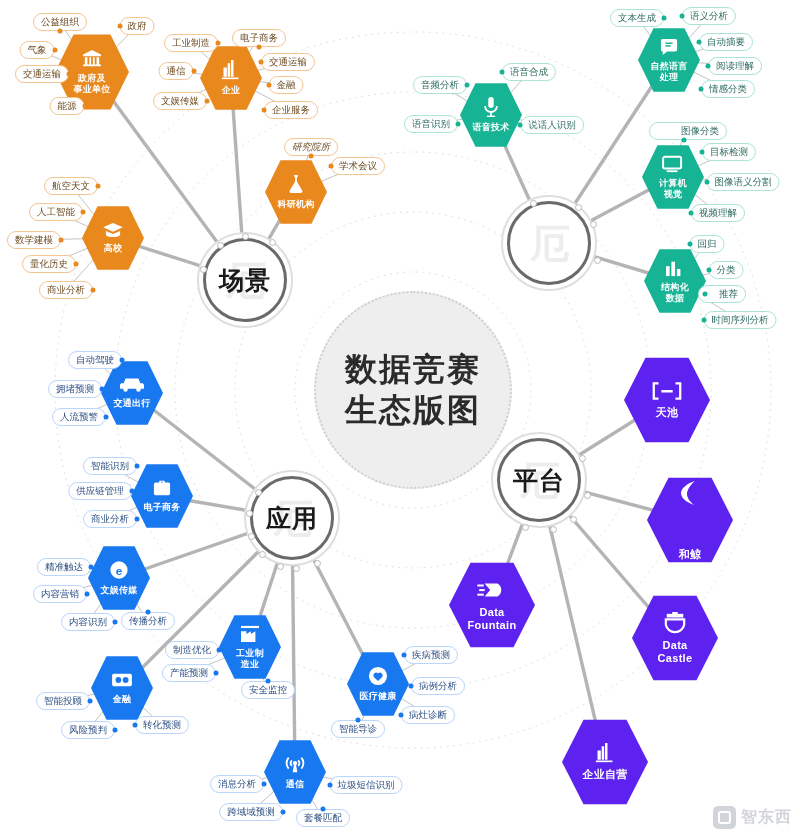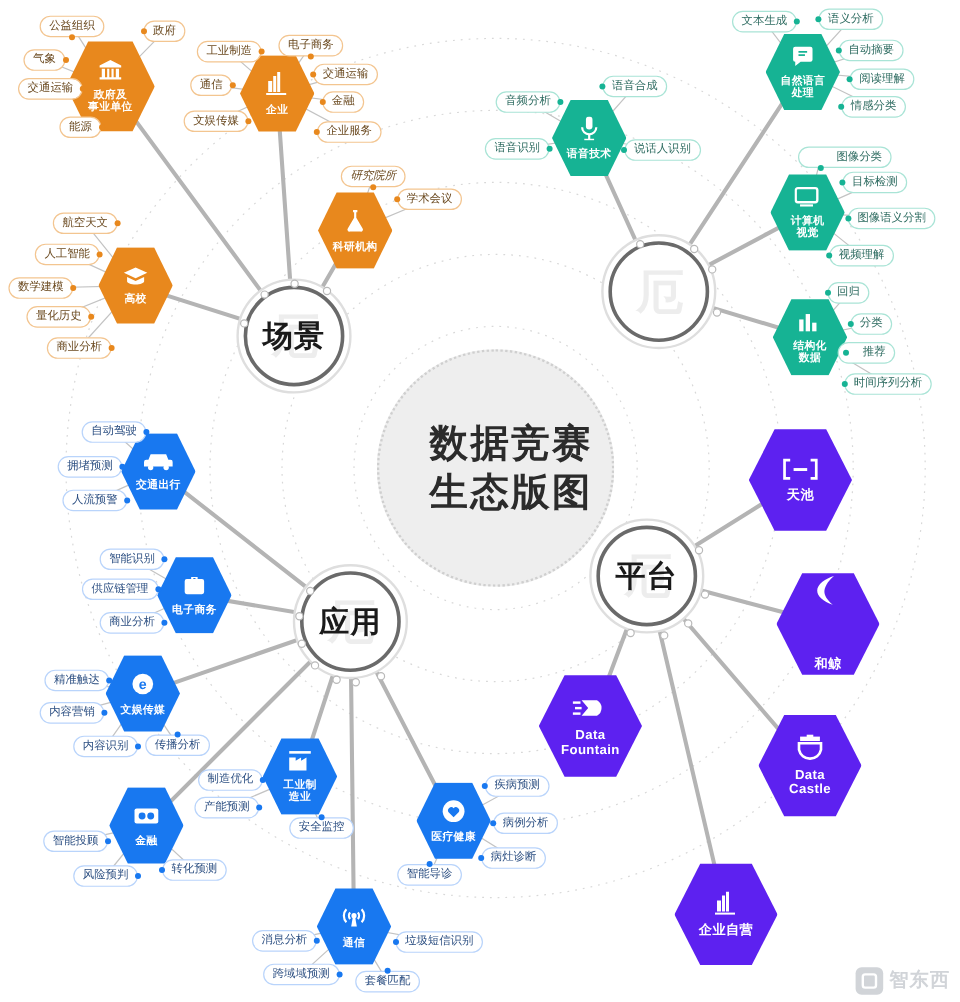--- a/index.html
+++ b/index.html
@@ -73,21 +73,21 @@
   .nub.b{background:#1878f0;}
 
   
   #center-disc{
     position:absolute;left:413px;top:390px;width:198px;height:198px;
     transform:translate(-50%,-50%);
     border-radius:50%;background:#eeeeee;border:2px dotted #cfcfcf;
     box-sizing:border-box;
   }
   #center-title{
-    position:absolute;left:426px;top:390px;transform:translate(-50%,-50%);
+    position:absolute;left:413px;top:390px;transform:translate(-50%,-50%);
     text-align:center;color:#2b2b2b;font-weight:bold;font-size:32px;
     line-height:1.28;letter-spacing:2px;white-space:pre-line;
   }
 
   
   #watermark{
     position:absolute;right:8px;bottom:6px;display:flex;align-items:center;
     gap:5px;opacity:.85;
   }
   #watermark .wmk-box{
@@ -299,21 +299,21 @@
       <div class="leaf g" style="left: 552px; top: 125px;">说话人识别</div>
       <div class="nub g" style="left: 520px; top: 125px;"></div>
       <div class="hex c-green sz-m" style="left: 673px; top: 177px;">
         <span class="ico"><svg width="22" height="18" viewBox="0 0 24 20">
             <rect x="1" y="2" width="20" height="13" rx="2" fill="none" stroke="#fff" stroke-width="2.2"></rect>
             <rect x="5" y="17" width="12" height="2" fill="#fff"></rect>
           </svg></span>
         <span class="hex-label">计算机
 视觉</span>
       </div>
-      <div class="leaf g" style="left: 704px; top: 131px; padding-left: 31px;">图像分类</div>
+      <div class="leaf g" style="left: 688px; top: 131px; padding-left: 31px;">图像分类</div>
       <div class="nub g" style="left: 684px; top: 140px;"></div>
       <div class="leaf g" style="left: 729px; top: 152px;">目标检测</div>
       <div class="nub g" style="left: 702px; top: 152px;"></div>
       <div class="leaf g" style="left: 743px; top: 182px;">图像语义分割</div>
       <div class="nub g" style="left: 706.5px; top: 182px;"></div>
       <div class="leaf g" style="left: 718px; top: 213px;">视频理解</div>
       <div class="nub g" style="left: 691px; top: 213px;"></div>
       <div class="hex c-green sz-m" style="left: 675px; top: 281px;">
         <span class="ico"><svg width="20" height="18" viewBox="0 0 22 20">
             <rect x="1" y="8" width="4" height="11" fill="#fff"></rect>

